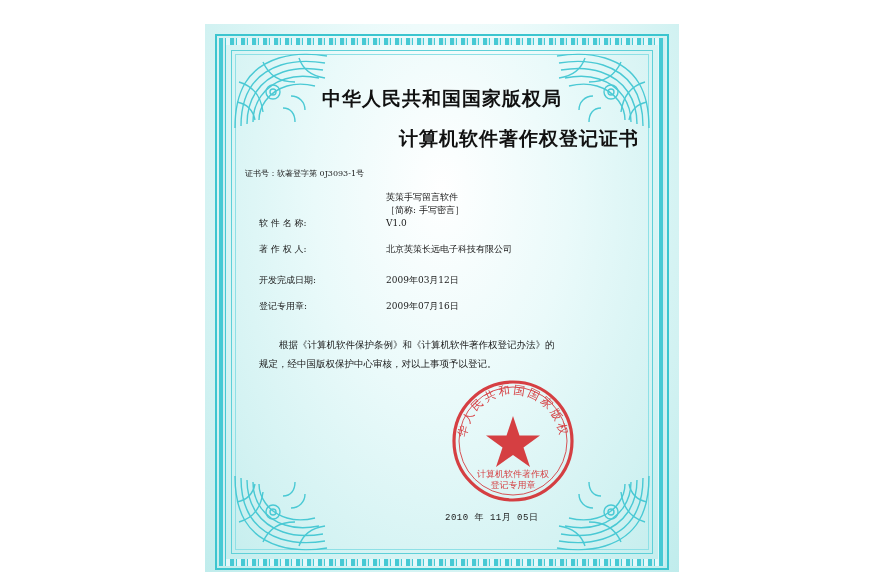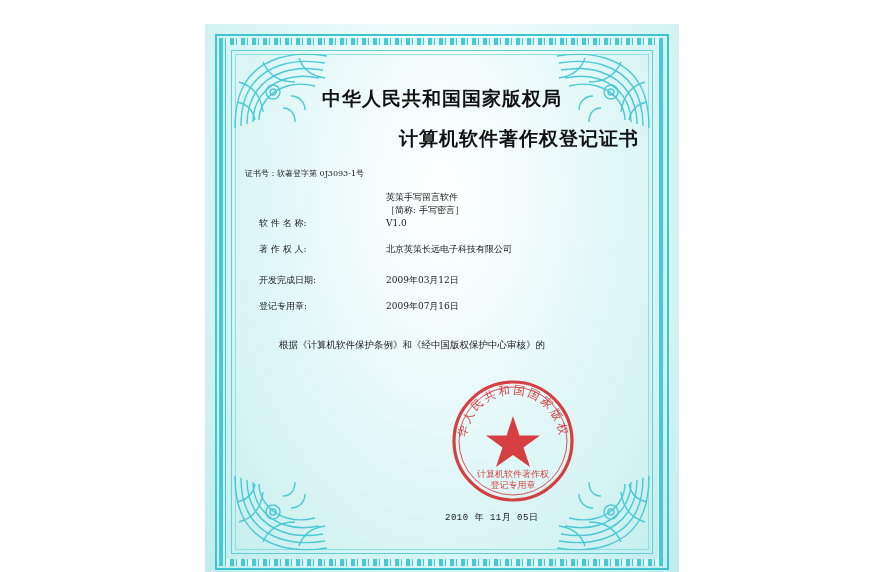--- a/index.html
+++ b/index.html
@@ -294,21 +294,22 @@
         <div class="field-label">登记专用章:</div>
         <div class="field-value">2009年07月16日</div>
       </div>
 
 
 
 
     </div>
 
     <div class="statement">
-      <span class="indent">根据《计算机软件保护条例》和《经中国版权保护中心审核》的</span>
+      <span class="indent">根据《计算机软件保护条例》和《计算机软件著作权登记办法》的</span>
+      <span>规定，经中国版权保护中心审核，对以上事项予以登记。</span>
     </div>
 
   </div>
 
   <div class="seal">
     <svg width="126" height="126" viewBox="0 0 126 126">
       <g opacity="0.88">
         <circle cx="63" cy="63" r="59" fill="none" stroke="#d4262a" stroke-width="3.2"></circle>
         <circle cx="63" cy="63" r="54" fill="none" stroke="#d4262a" stroke-width="0.9"></circle>
         <path id="sealArc" d="M 16,63 A 47,47 0 0 1 110,63" fill="none" stroke="none"></path>

